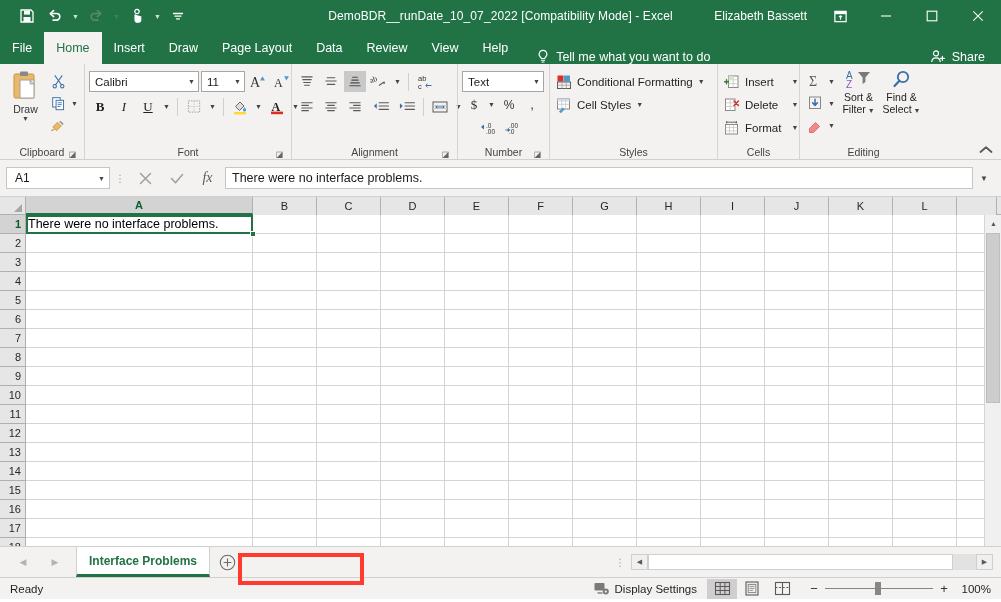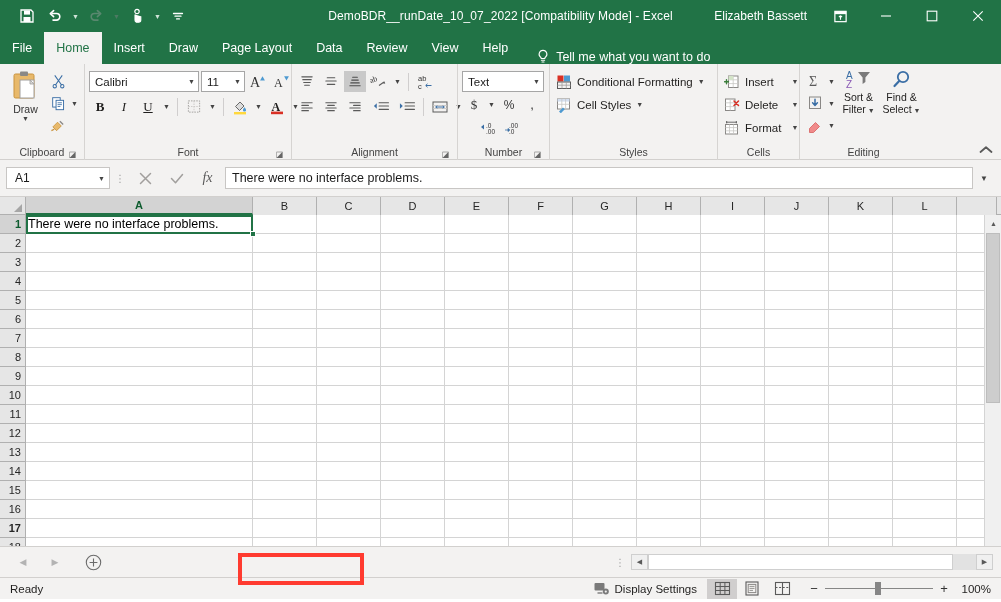--- a/index.html
+++ b/index.html
@@ -357,20 +357,30 @@
     <div class="rtab">View</div>
     <div class="rtab">Help</div>
     <div class="tellme">
       <span>
         <svg width="14" height="15" viewBox="0 0 14 15">
             <path d="M7 1.4a3.8 3.8 0 0 0-2.4 6.8c.4.4.6.8.6 1.3h3.6c0-.5.2-.9.6-1.3A3.8 3.8 0 0 0 7 1.4z" fill="none" stroke="#fff" stroke-width="1.1"></path>
             <path d="M5.4 11.2h3.2M6 13h2" stroke="#fff" stroke-width="1.1" stroke-linecap="round"></path>
           </svg>
       </span>
       <span>Tell me what you want to do</span>
+    </div>
+    <div class="share">
+      <span>
+        <svg width="16" height="15" viewBox="0 0 16 15">
+            <circle cx="6" cy="4.4" r="2.5" fill="none" stroke="#fff" stroke-width="1.2"></circle>
+            <path d="M1.8 13c0-2.6 1.9-4.2 4.2-4.2S10.2 10.4 10.2 13" fill="none" stroke="#fff" stroke-width="1.2"></path>
+            <path d="M12.4 7.3v4M10.4 9.3h4" stroke="#fff" stroke-width="1.2" stroke-linecap="round"></path>
+          </svg>
+      </span>
+      <span>Share</span>
     </div>
   </div>
 
   <div class="ribbon">
 
     <div class="grp" style="width:84px">
       <div class="grp-body">
         <div class="paste-btn">
           <svg width="30" height="32" viewBox="0 0 30 32">
             <rect x="3" y="4" width="20" height="24" rx="1.5" fill="#e8b96b" stroke="#c9933c" stroke-width="1"></rect>
@@ -800,21 +810,21 @@
         <div class="rh" style="height: 19px;">7</div>
         <div class="rh" style="height: 19px;">8</div>
         <div class="rh" style="height: 19px;">9</div>
         <div class="rh" style="height: 19px;">10</div>
         <div class="rh" style="height: 19px;">11</div>
         <div class="rh" style="height: 19px;">12</div>
         <div class="rh" style="height: 19px;">13</div>
         <div class="rh" style="height: 19px;">14</div>
         <div class="rh" style="height: 19px;">15</div>
         <div class="rh" style="height: 19px;">16</div>
-        <div class="rh" style="height: 19px; font-weight: bold;">17</div>
+        <div class="rh" style="height: 19px;">17</div>
         <div class="rh" style="height: 19px;">18</div>
       </div>
     <div class="cells" id="cells">
         <div class="grow">
           <div class="gcell" style="width: 227px;"></div>
           <div class="gcell" style="width: 64px;"></div>
           <div class="gcell" style="width: 64px;"></div>
           <div class="gcell" style="width: 64px;"></div>
           <div class="gcell" style="width: 64px;"></div>
           <div class="gcell" style="width: 64px;"></div>
@@ -1090,20 +1100,21 @@
       <div class="vs-thumb"></div>
     </div>
   </div>
 
   <div class="tabbar">
     <div class="nav-arrows">
       <div class="nav-a">◀</div>
       <div class="nav-a">▶</div>
     </div>
     <div class="sheet-tabs">
+      <div class="stab active">Interface Problems</div>
     </div>
     <div class="addsheet">
       <svg width="17" height="17" viewBox="0 0 17 17">
           <circle cx="8.5" cy="8.5" r="7.2" fill="none" stroke="#6b6b6b" stroke-width="1.1"></circle>
           <path d="M8.5 4.6v7.8M4.6 8.5h7.8" stroke="#6b6b6b" stroke-width="1.1"></path>
         </svg>
     </div>
     <div class="hs-dots">⋮</div>
     <div class="hscroll">
       <div class="hs-arrow">◀</div>

